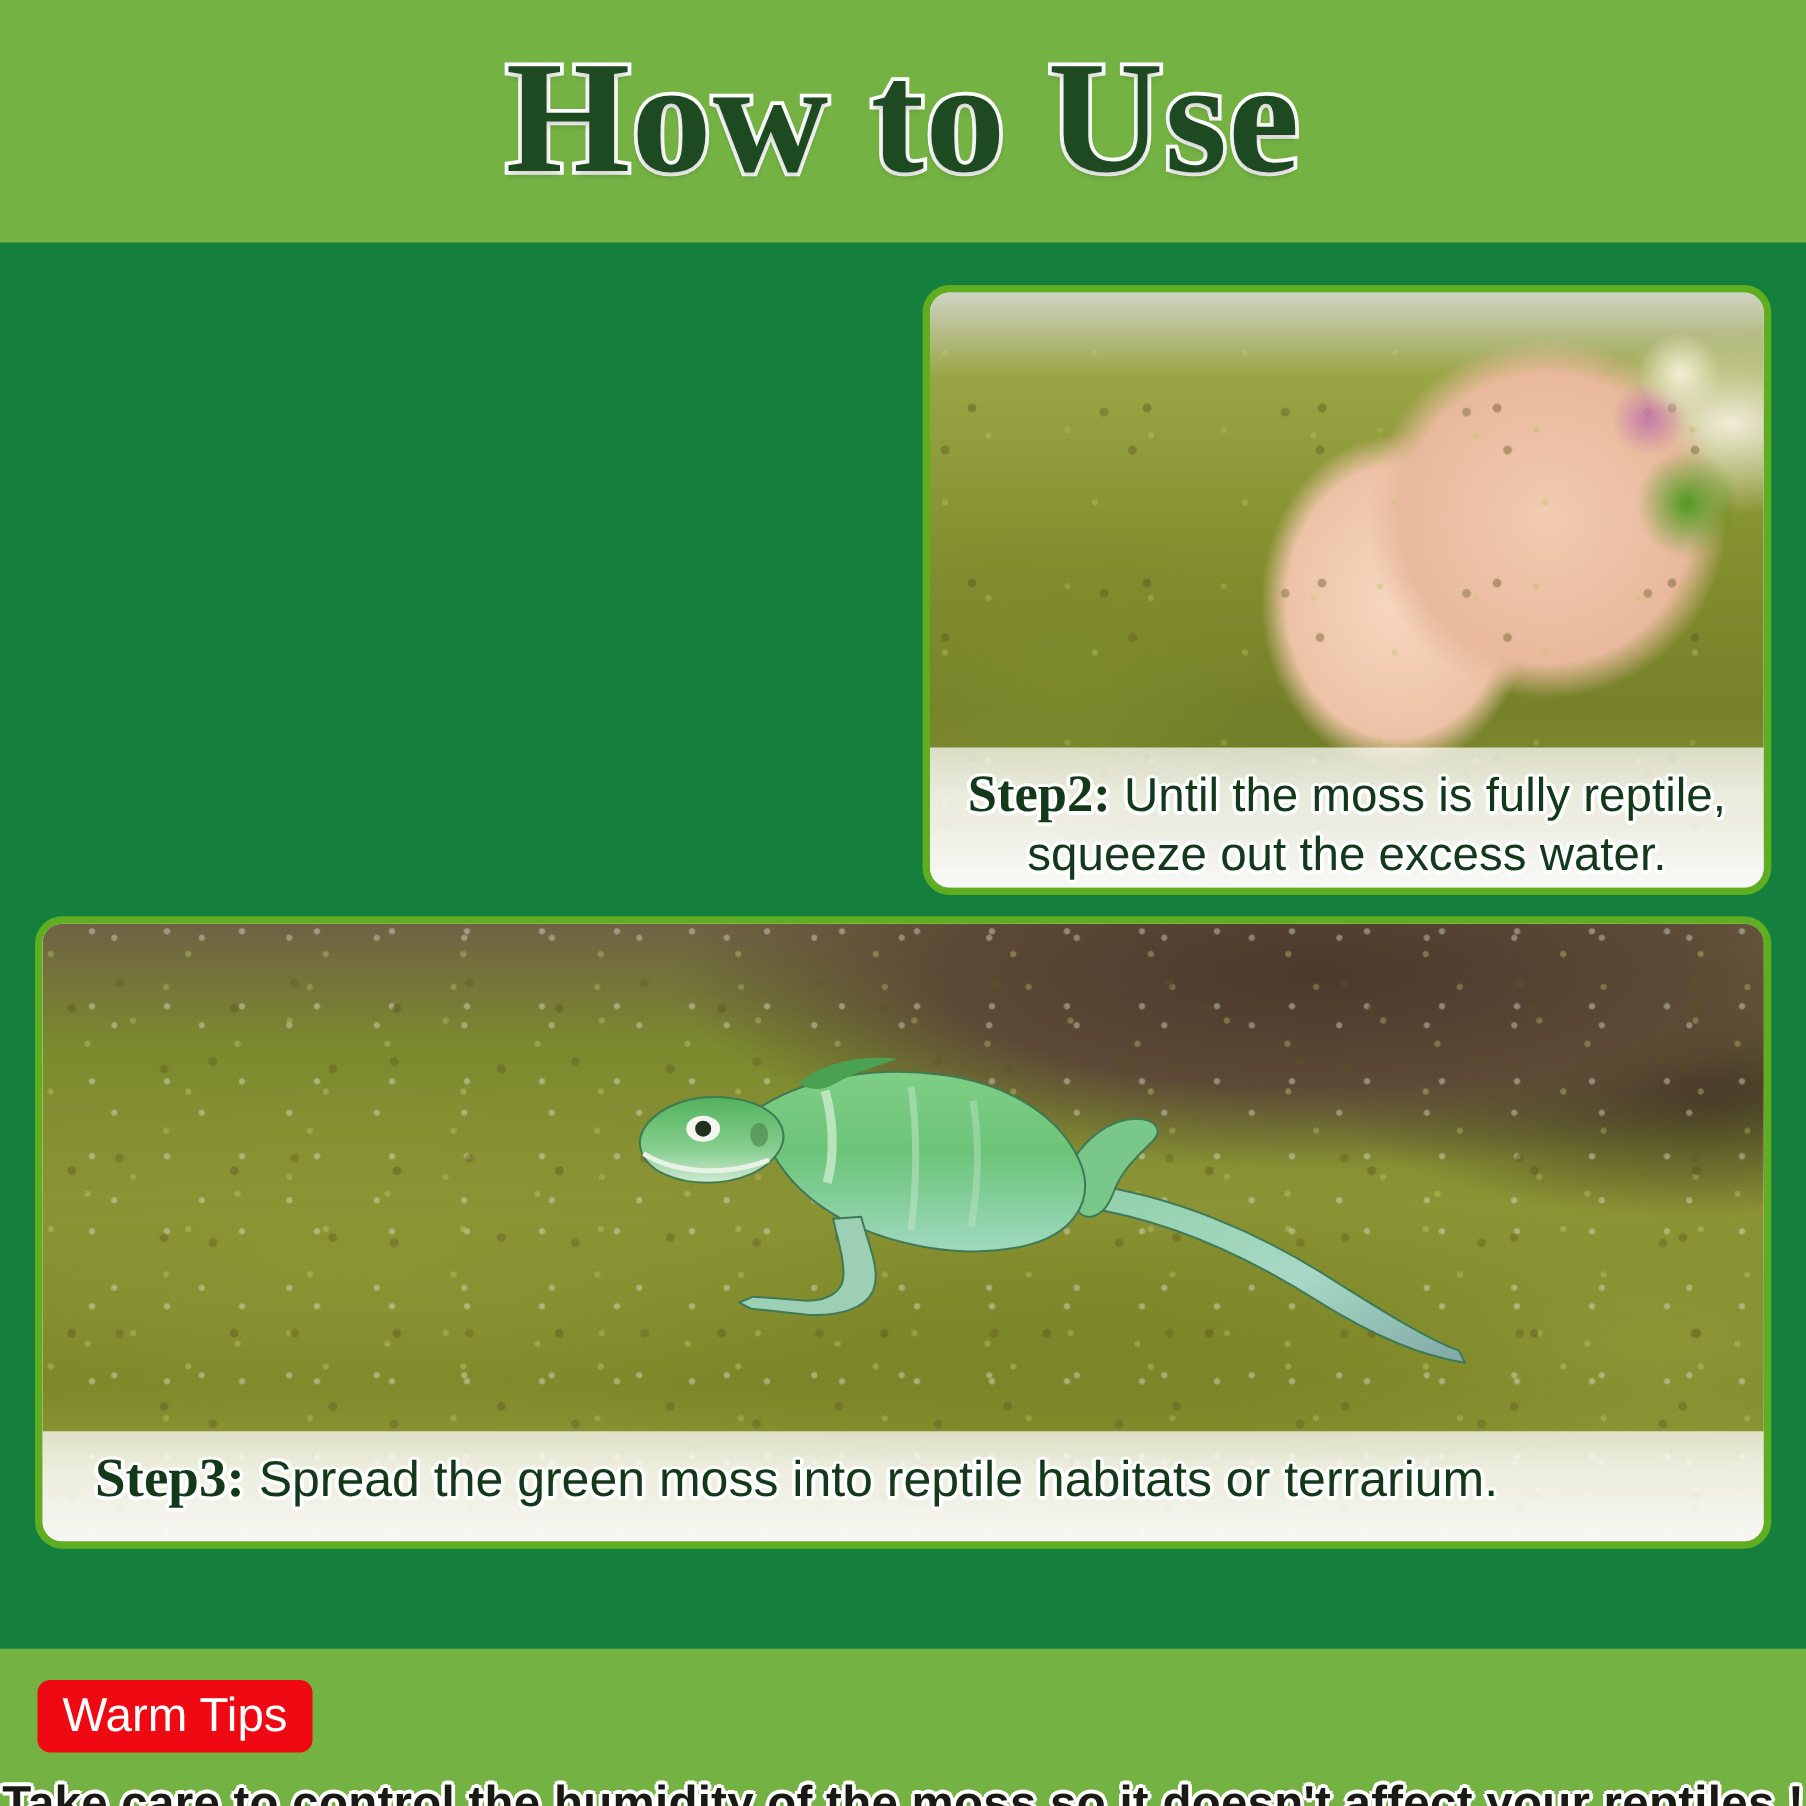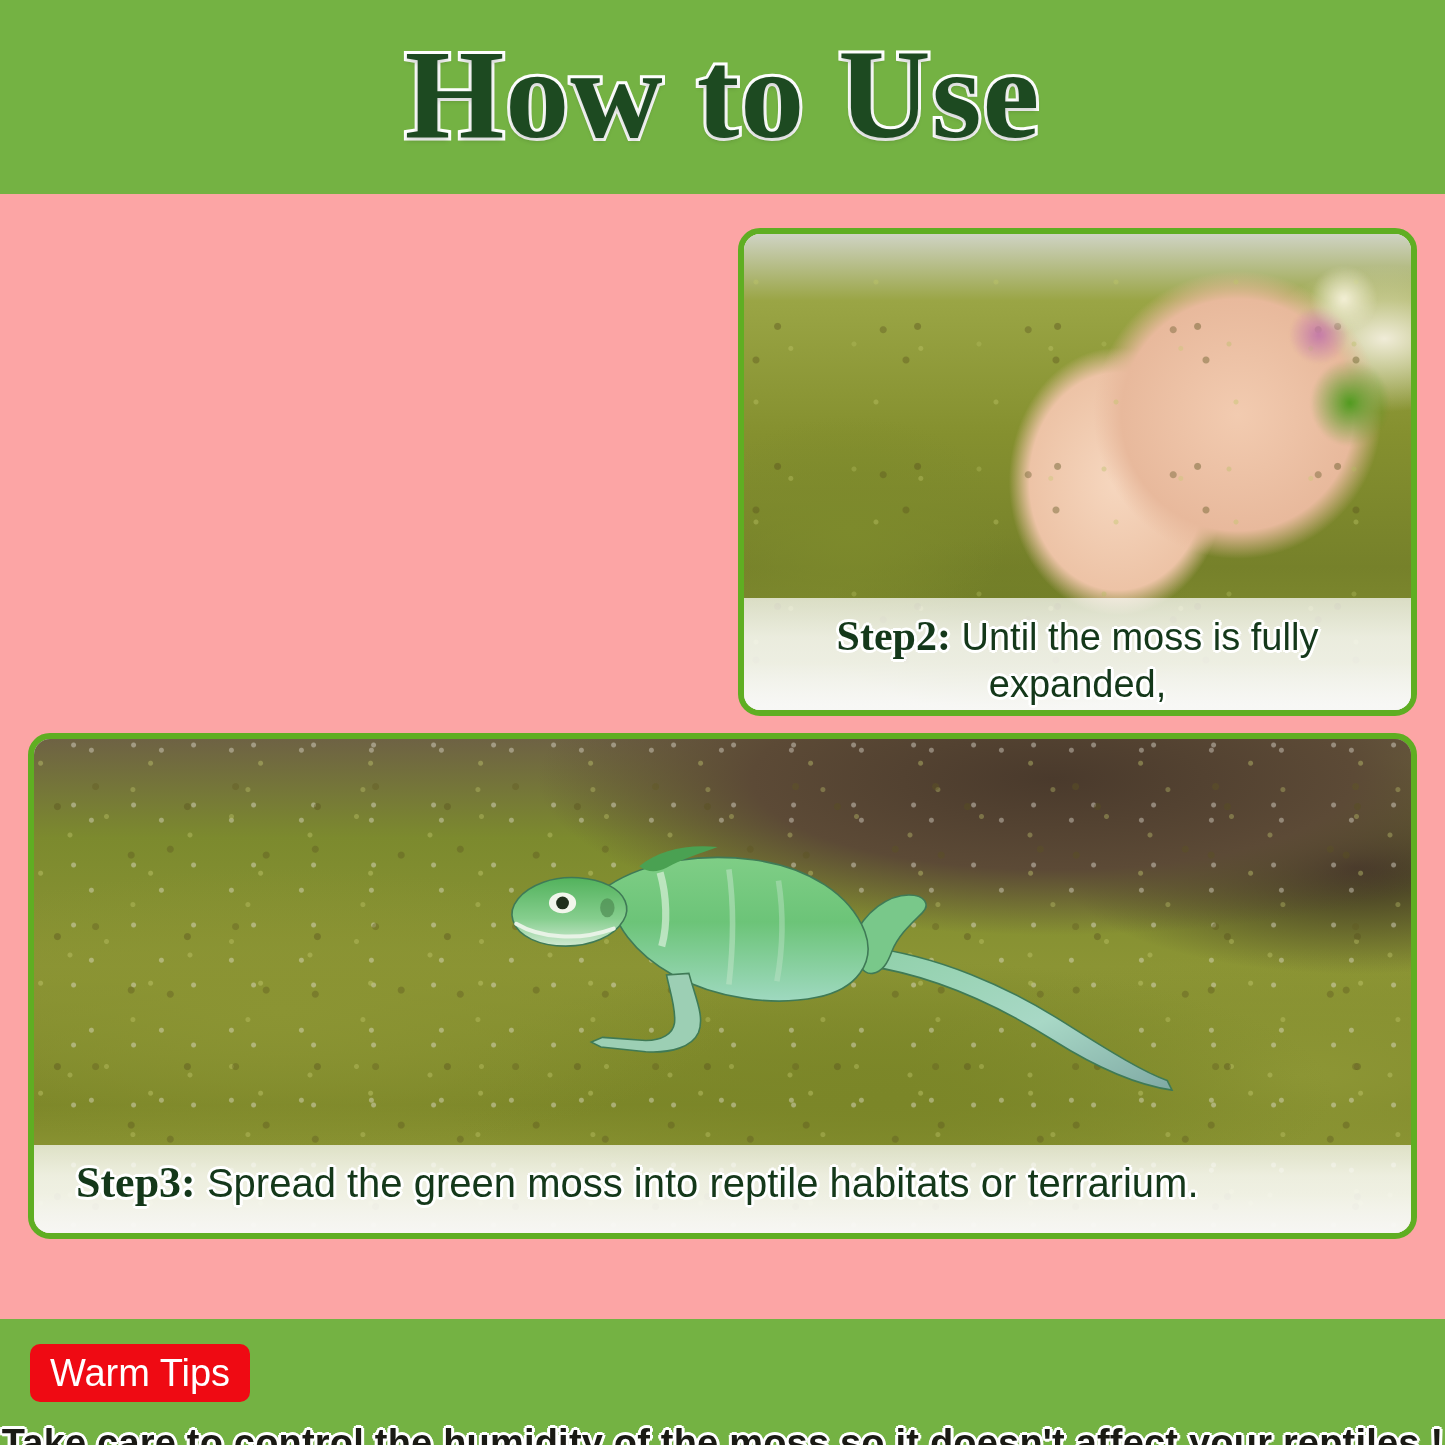--- a/index.html
+++ b/index.html
@@ -9,21 +9,21 @@
     height: 1445px;
     background: #ffffff;
     font-family: "Liberation Sans", sans-serif;
     overflow: hidden;
   }
 
   .page {
     position: relative;
     width: 1445px;
     height: 1445px;
-    background: #fca5a5;
+    background: #15803d;
   }
 
   
   .header-band {
     position: absolute;
     left: 0; top: 0;
     width: 1445px;
     height: 194px;
     background: #74b243;
     display: flex;
@@ -262,21 +262,21 @@
   <div class="header-band">
     <div class="header-title">How to Use</div>
   </div>
 
 
   <div class="panel panel-2">
     <div class="photo photo-step2"></div>
     <div class="caption">
       <div class="caption-text">
         <span class="caption-step">Step2:</span>
-        <span>Until the moss is fully expanded,</span><br>
+        <span>Until the moss is fully reptile,</span><br>
         <span>squeeze out the excess water.</span>
       </div>
     </div>
   </div>
 
   <div class="panel panel-3">
     <div class="photo photo-step3"></div>
 
     <svg class="lizard" viewBox="0 0 860 420">
       <defs>

